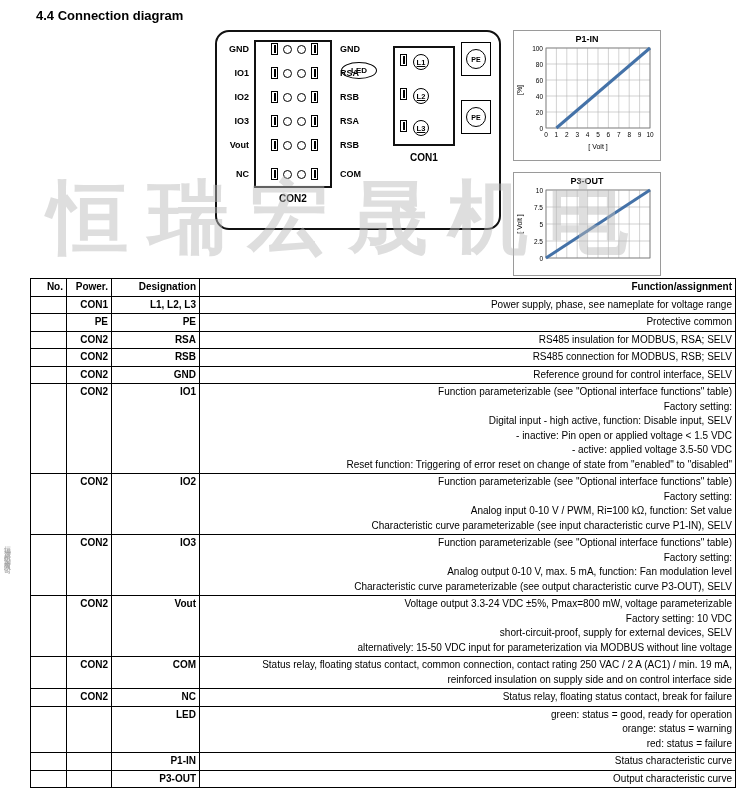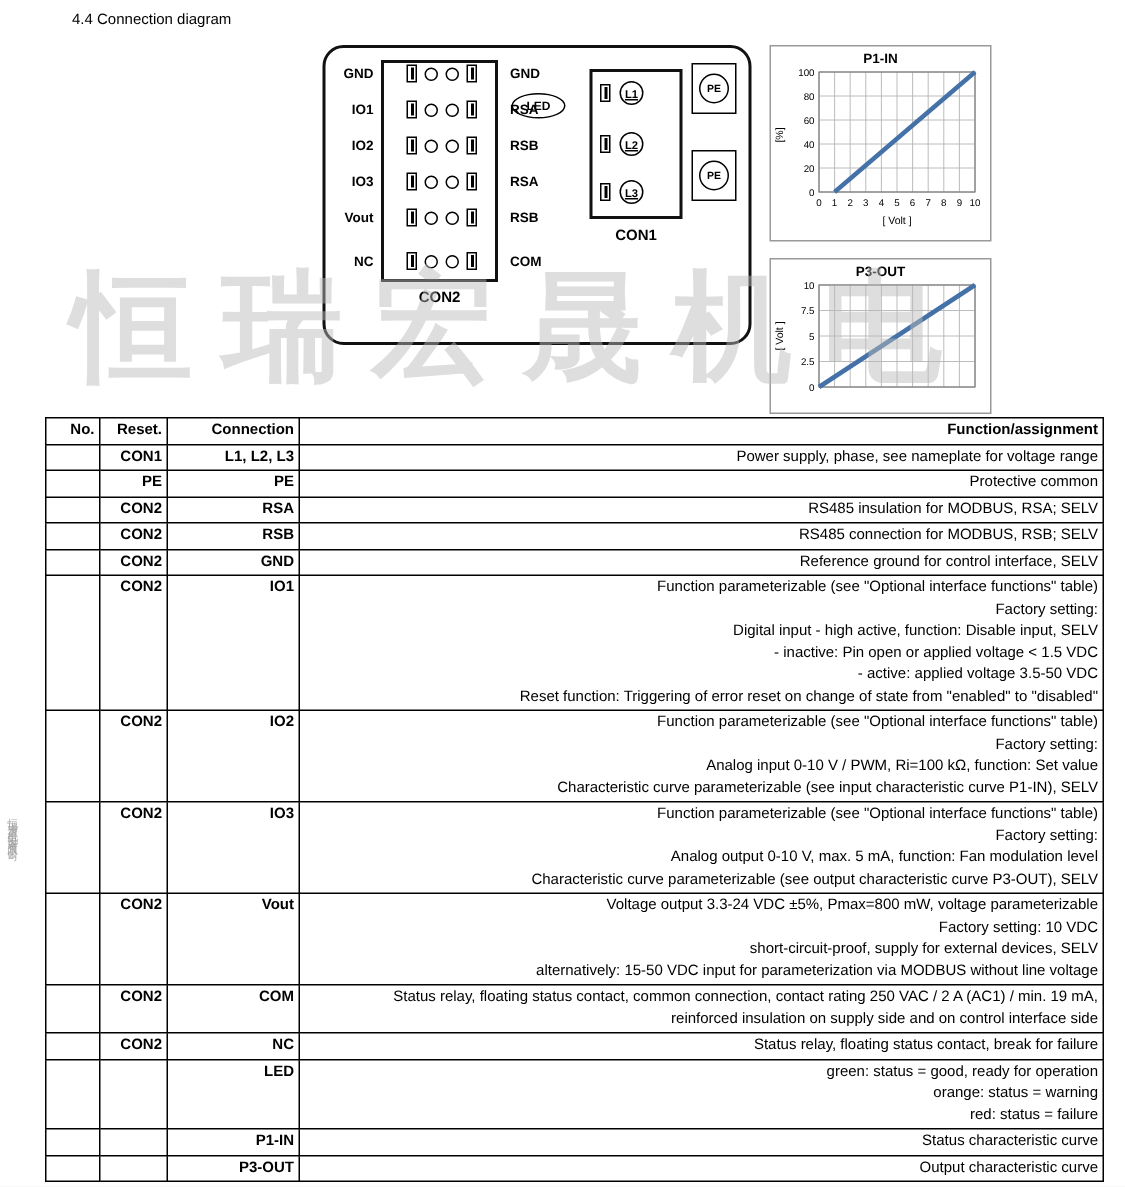--- a/index.html
+++ b/index.html
@@ -1,35 +1,35 @@
 <!DOCTYPE html>
 <html><head>
 <meta charset="utf-8">
 <style>
   * { box-sizing: border-box; margin: 0; padding: 0; }
   body { background: #e8e8e8; font-family: "Liberation Sans", sans-serif; }
   .page { position: relative; width: 750px; height: 791px; background: #fff; overflow: hidden; margin: 0 auto; }
 
-  .title { position: absolute; left: 48px; top: 8px; font-size: 10px; font-weight: normal; color: #000; }
+  .title { position: absolute; left: 36px; top: 8px; font-size: 13px; font-weight: bold; color: #000; }
 
   
   .diagram { position: absolute; left: 215px; top: 30px; width: 286px; height: 200px;
              border: 2px solid #111; border-radius: 14px; background: #fff; }
   .con2-block { position: absolute; left: 37px; top: 8px; width: 78px; height: 148px; border: 2px solid #111; }
   .crow { position: absolute; left: 0; right: 0; height: 14px; display: flex; align-items: center; }
   .lbl-l { width: 32px; text-align: right; margin-right: 8px; font-weight: bold; font-size: 9px; }
   .lbl-r { margin-left: 9px; font-weight: bold; font-size: 9px; }
   .syms { width: 74px; display: flex; justify-content: center; align-items: center; gap: 5px; }
   .term { display: inline-block; width: 7px; height: 12px; border: 1px solid #000; position: relative; background: #fff; }
   .term i { position: absolute; left: 2px; top: 1px; bottom: 1px; width: 2px; background: #000; }
   .circ { display: inline-block; width: 9px; height: 9px; border: 1px solid #000; border-radius: 50%; background: #fff; }
   .con2-label, .con1-label { position: absolute; text-align: center; font-weight: bold; font-size: 10px; }
   .con2-label { left: 37px; width: 78px; top: 161px; }
   .con1-block { position: absolute; left: 176px; top: 14px; width: 62px; height: 100px; border: 2px solid #111; }
-  .lrow { position: absolute; left: 183px; display: flex; align-items: center; gap: 6px; height: 16px; text-decoration: underline; }
+  .lrow { position: absolute; left: 183px; display: flex; align-items: flex-start; gap: 6px; height: 16px; text-decoration: underline; }
   .lcirc { width: 16px; height: 16px; border: 1.5px solid #000; border-radius: 50%;
            display: flex; align-items: center; justify-content: center; font-weight: bold; font-size: 7.5px; }
   .con1-label { left: 176px; width: 62px; top: 120px; }
   .led { position: absolute; left: 124px; top: 30px; width: 36px; height: 17px; border: 1.5px solid #000;
          border-radius: 50%; display: flex; align-items: center; justify-content: center;
          font-weight: bold; font-size: 8px; }
   .pe-box { position: absolute; left: 244px; width: 30px; height: 34px; border: 1.5px solid #000;
             display: flex; align-items: center; justify-content: center; }
   .pe-circ { width: 20px; height: 20px; border: 1.5px solid #000; border-radius: 50%;
              display: flex; align-items: center; justify-content: center; font-weight: bold; font-size: 7px; }
@@ -272,22 +272,22 @@
   <table class="tbl">
     <colgroup>
         <col style="width:36px">
         <col style="width:45px">
         <col style="width:88px">
         <col>
       </colgroup>
     <thead>
       <tr>
         <th>No.</th>
-        <th>Reset.</th>
-        <th>Connection</th>
+        <th>Power.</th>
+        <th>Designation</th>
         <th>Function/assignment</th>
       </tr>
     </thead>
     <tbody>
       <tr>
           <td class="c-no"></td>
           <td class="c-conn">CON1</td>
           <td class="c-des">L1, L2, L3</td>
           <td class="c-fn">Power supply, phase, see nameplate for voltage range</td>
         </tr>

